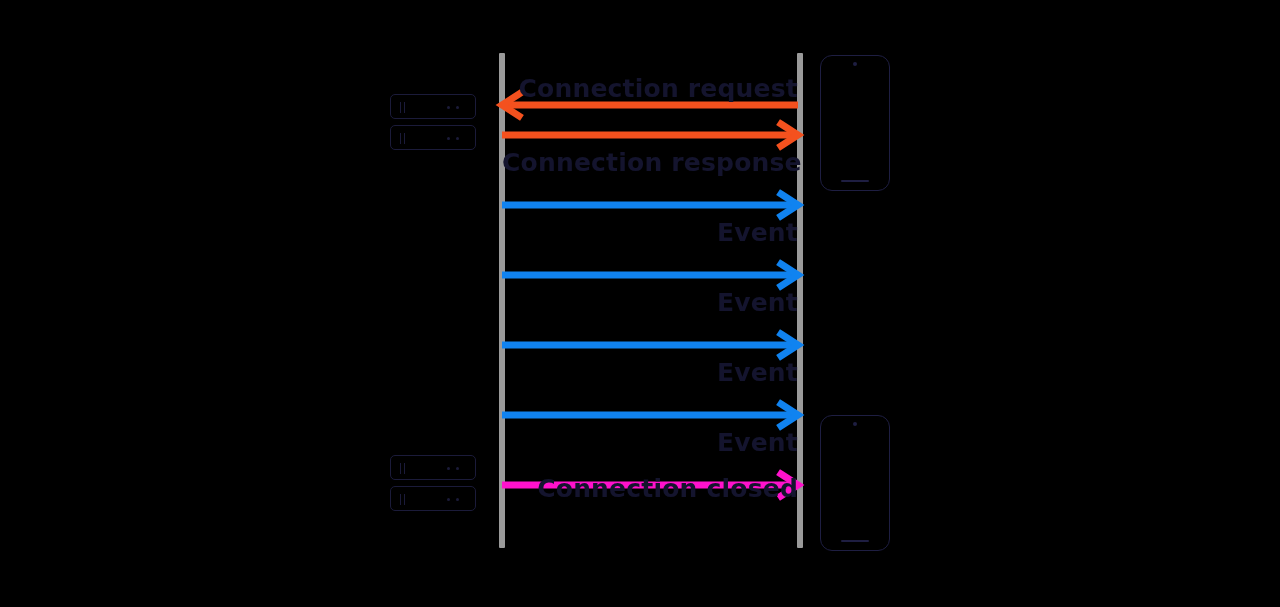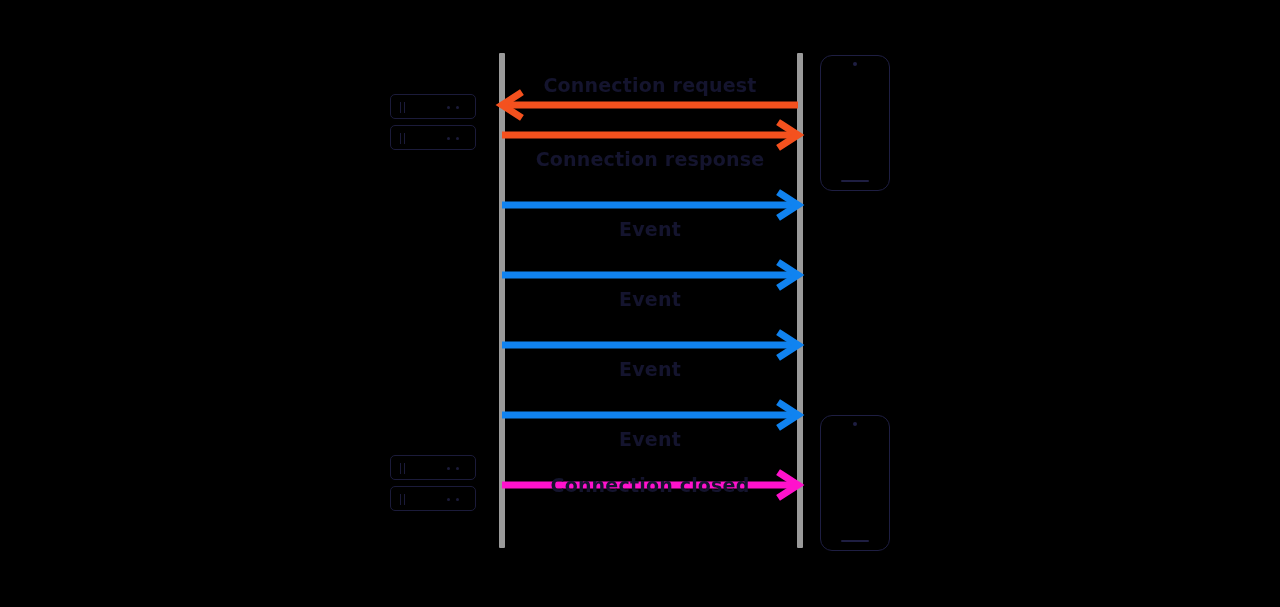--- a/index.html
+++ b/index.html
@@ -125,22 +125,22 @@
     width: 296px;
     height: 26px;
   }
   .arrow svg { display: block; overflow: visible; }
 
   
   .msg-label {
     position: absolute;
     left: 502px;
     width: 296px;
-    text-align: center;
-    font-size: 19px;
+    text-align: right;
+    font-size: 25px;
     font-weight: 600;
     letter-spacing: 0.2px;
     color: #14142e;
     white-space: nowrap;
   }
 </style>
 </head>
 <body>
 
 <div id="stage">

